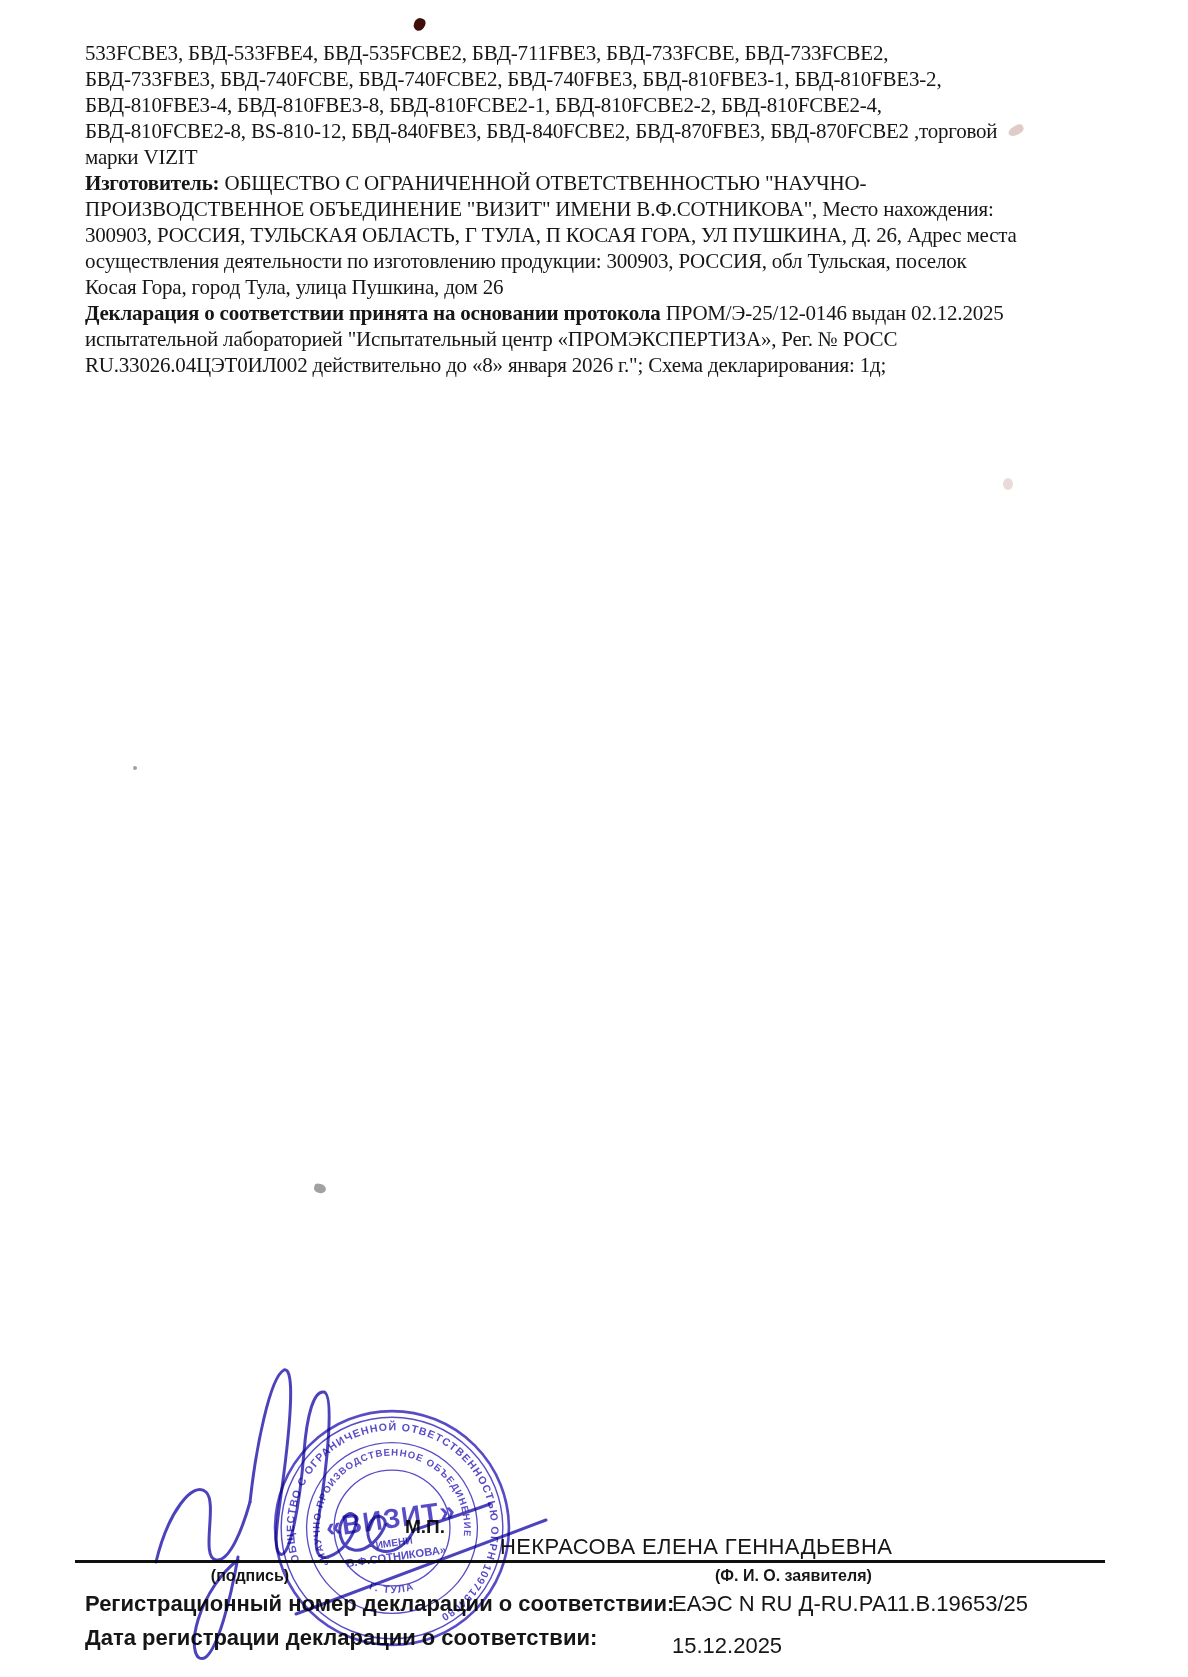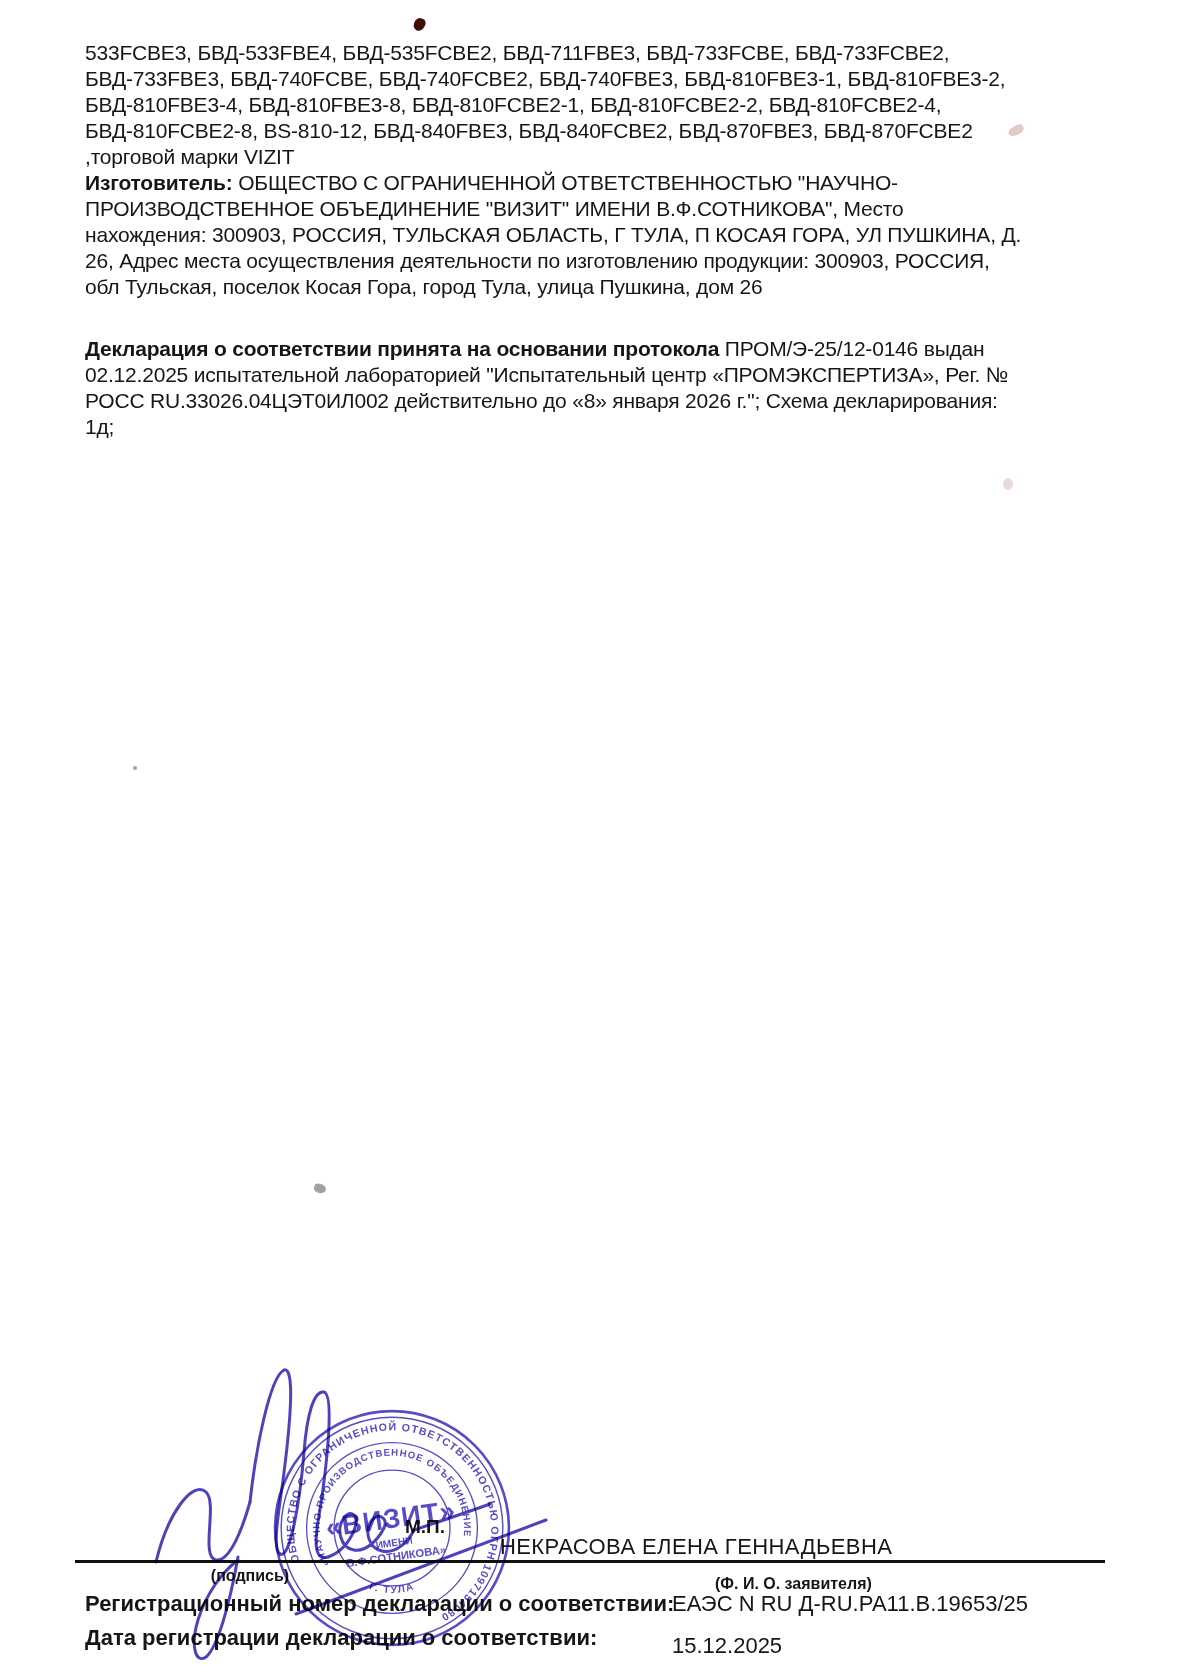--- a/index.html
+++ b/index.html
@@ -7,35 +7,35 @@
     position:relative;
     width:1188px;height:1677px;
     margin:0 auto;
     background:#ffffff;
     font-family:"Liberation Sans", sans-serif;
     color:#161616;
     overflow:hidden;
   }
   .content{
     position:absolute;left:85px;top:40px;width:938px;
-    font-size:21px;line-height:26px;letter-spacing:-0.2px;
+    font-size:21px;line-height:26px;letter-spacing:-0.2px;font-family:Liberation Serif, serif;
   }
   .content p{margin:0;}
   p.complies{margin-top:5px;}
-  p.basis{margin-top:36px;}
+  p.basis{}
   p.additional{margin-top:6px;}
   p.valid{margin-top:60px;}
   b{font-weight:bold;}
 
   
   .mp-label{position:absolute;left:405px;top:1516px;font-size:19px;font-weight:bold;z-index:2;}
   .applicant-name{position:absolute;left:500px;top:1534px;font-size:22px;letter-spacing:0.4px;z-index:2;}
   .sign-line{position:absolute;left:75px;top:1560px;width:1030px;height:3px;background:#101010;z-index:2;}
   .caption-podpis{position:absolute;left:185px;top:1567px;width:130px;text-align:center;font-size:16px;font-weight:bold;z-index:2;}
-  .caption-fio{position:absolute;left:715px;top:1567px;font-size:16px;font-weight:bold;z-index:2;margin-top:8px;}
+  .caption-fio{position:absolute;left:715px;top:1567px;font-size:16px;font-weight:bold;z-index:2;}
   .reg-label{position:absolute;left:85px;top:1591px;font-size:22px;font-weight:bold;z-index:2;}
   .reg-value{position:absolute;left:672px;top:1591px;font-size:22px;z-index:2;}
   .date-label{position:absolute;left:85px;top:1625px;font-size:22px;font-weight:bold;z-index:2;}
   .date-value{position:absolute;left:672px;top:1625px;font-size:22px;z-index:2;margin-top:8px;}
 
   .stamp-svg{position:absolute;left:270px;top:1406px;z-index:3;mix-blend-mode:multiply;opacity:.9;}
   .signature-svg{position:absolute;left:138px;top:1352px;z-index:4;mix-blend-mode:multiply;opacity:.92;}
 
   
   .speck{position:absolute;z-index:1;}

